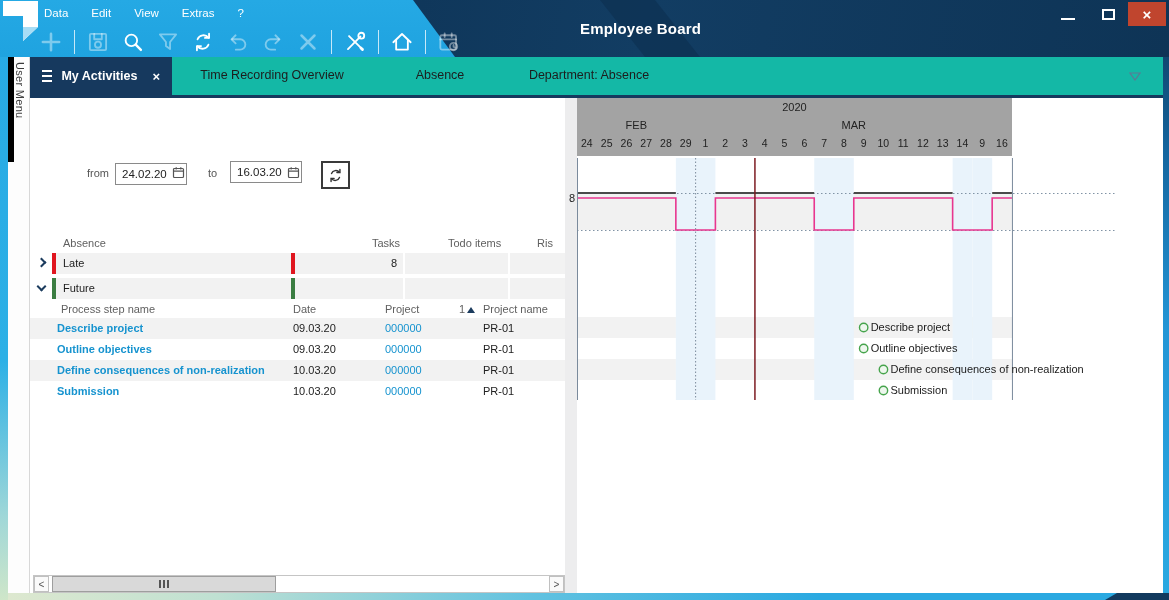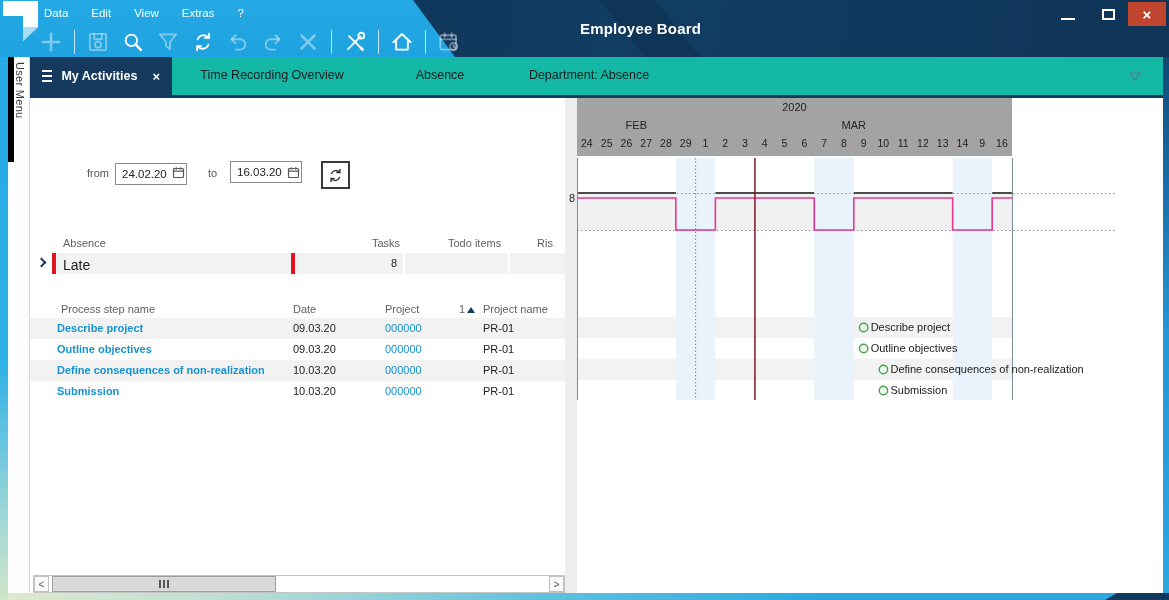--- a/index.html
+++ b/index.html
@@ -52,21 +52,21 @@
   .flabel{position:absolute;font-size:11px;color:#555;}
   .dinput{position:absolute;width:72px;height:22px;border:1px solid #8a8a8a;background:#fff;font-size:11.5px;color:#222;padding:0 16px 0 6px;}
   .dical{position:absolute;width:13px;height:13px;color:#555;}
   #btn-reload{position:absolute;left:291px;top:63px;width:29px;height:28px;border:2px solid #3a3a3a;background:#fff;display:flex;align-items:center;justify-content:center;color:#333;}
 
   .thead-txt{position:absolute;font-size:11px;color:#5f5f5f;}
   .trow{position:absolute;left:0;width:535px;height:21px;}
   .grow-bg{position:absolute;left:22px;top:0;height:21px;background:#f2f2f2;}
   .cellsep{position:absolute;top:0;width:2px;height:21px;background:#fff;}
   .gbar{position:absolute;top:0;width:4px;height:21px;}
-  .gname{position:absolute;left:33px;top:4px;font-size:14px;color:#1c1c1c;}
+  .gname{position:absolute;left:33px;top:4px;font-size:11px;color:#1c1c1c;}
   .gtasks{position:absolute;left:280px;top:4px;width:87px;text-align:right;font-size:11px;color:#1c1c1c;}
   .chev{position:absolute;left:8px;width:7px;height:7px;border-right:2px solid #1c3c5e;border-bottom:2px solid #1c3c5e;}
   .chev.right{top:6px;transform:rotate(-45deg);}
   .chev.down{top:5px;transform:rotate(45deg);}
   .shade{background:#f2f2f2;}
   .c-name{position:absolute;left:27px;top:4px;font-size:11px;font-weight:bold;color:#1693cf;}
   .c-date{position:absolute;left:263px;top:4px;font-size:11px;color:#222;}
   .c-proj{position:absolute;left:355px;top:4px;font-size:11px;color:#1693cf;}
   .c-pname{position:absolute;left:453px;top:4px;font-size:11px;color:#222;}
   .sort-tri{display:inline-block;width:0;height:0;border-left:4px solid transparent;border-right:4px solid transparent;border-bottom:6px solid #1c3c5e;margin-left:2px;}
@@ -255,20 +255,30 @@
       <div class="grow-bg" style="width:513px;"></div>
       <div class="cellsep" style="left:373px;"></div>
       <div class="cellsep" style="left:478px;"></div>
       <i class="chev right"></i>
       <div class="gbar" style="left:22px;background:#e0161f;"></div>
       <div class="gbar" style="left:261px;background:#e0161f;"></div>
       <span class="gname">Late</span>
       <span class="gtasks">8</span>
     </div>
 
+    <div class="trow" style="top:180px;">
+      <div class="grow-bg" style="width:513px;"></div>
+      <div class="cellsep" style="left:373px;"></div>
+      <div class="cellsep" style="left:478px;"></div>
+      <i class="chev down"></i>
+      <div class="gbar" style="left:22px;background:#3b7d42;"></div>
+      <div class="gbar" style="left:261px;background:#3b7d42;"></div>
+      <span class="gname">Future</span>
+      <span class="gtasks"></span>
+    </div>
 
     <div class="trow" style="top:203px;height:17px;">
       <span class="thead-txt" style="left:31px;top:2px;">Process step name</span>
       <span class="thead-txt" style="left:263px;top:2px;">Date</span>
       <span class="thead-txt" style="left:355px;top:2px;">Project</span>
       <span class="thead-txt" style="left:429px;top:2px;"><span>1</span><i class="sort-tri"></i></span>
       <span class="thead-txt" style="left:453px;top:2px;">Project name</span>
     </div>
 
     <div id="task-rows">

